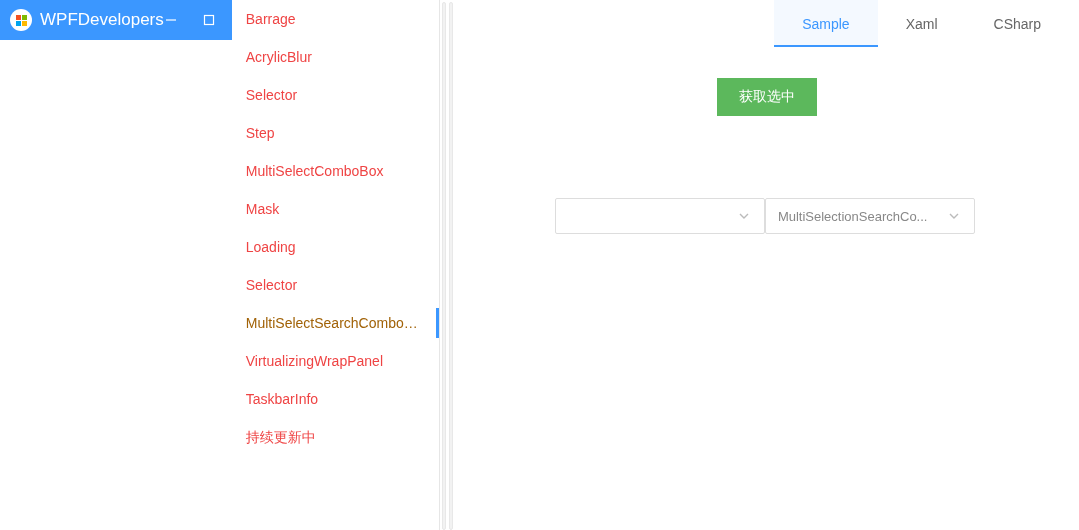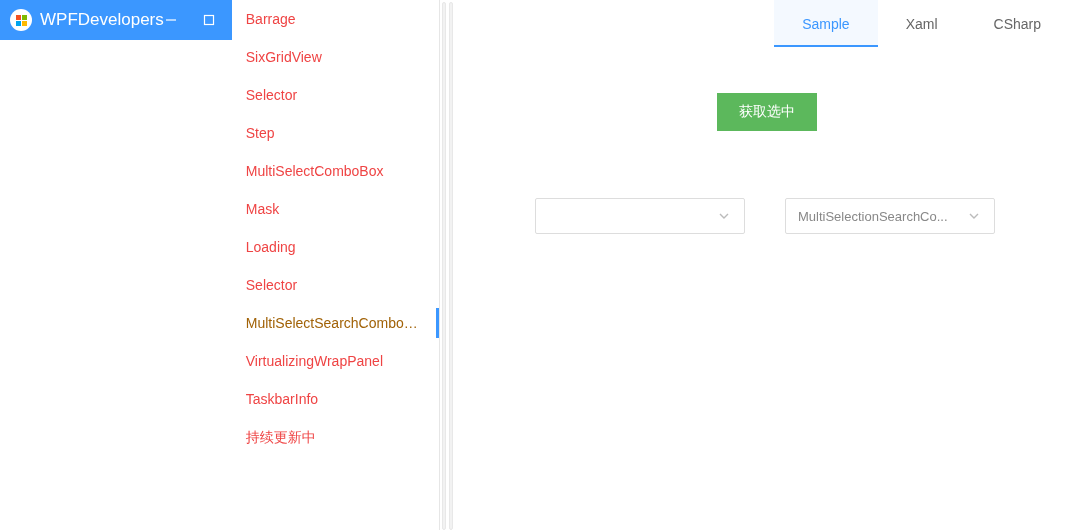--- a/index.html
+++ b/index.html
@@ -33,23 +33,23 @@
   .rail { width: 4px; height: 100%; background: #f2f2f2; border: 1px solid #e8e8e8; border-radius: 2px; }
 
   
   .main { flex: 1; display: flex; flex-direction: column; min-width: 0; }
   .tabs { height: 48px; display: flex; align-items: stretch; justify-content: flex-end; border-bottom: 1px solid transparent; padding: 0 10px; }
   .tab { display: flex; align-items: center; justify-content: center; padding: 0 28px; font-size: 14px; color: #666; cursor: pointer; position: relative; }
   .tab.active { color: #3b97ff; background: #f4f9ff; }
   .tab.active::after { content: ""; position: absolute; left: 0; right: 0; bottom: 0; height: 2px; background: #3b97ff; }
 
   .content { flex: 1; position: relative; }
-  .btn-green { position: absolute; left: 50%; transform: translateX(-50%); top: 30px; background: #5cb85c; color: #fff; border: none; padding: 10px 22px; font-size: 14px; cursor: pointer; margin-top: 15px; }
+  .btn-green { position: absolute; left: 50%; transform: translateX(-50%); top: 30px; background: #5cb85c; color: #fff; border: none; padding: 10px 22px; font-size: 14px; cursor: pointer; }
 
-  .combos { position: absolute; top: 150px; left: 0; right: 4px; display: flex; justify-content: space-between; padding: 0 80px; }
+  .combos { position: absolute; top: 150px; left: 0; right: 4px; display: flex; justify-content: center; padding: 0 80px; }
   .combo { width: 210px; height: 36px; border: 1px solid #ddd; border-radius: 2px; background: #fff; display: flex; align-items: center; padding: 0 12px; cursor: pointer; }
   .combo-text { flex: 1; color: #888; font-size: 13px; overflow: hidden; text-overflow: ellipsis; white-space: nowrap; }
   .combo-caret { width: 16px; display: flex; align-items: center; justify-content: center; }
 </style>
 </head>
 <body>
 
 <div class="window">
 
   <div class="titlebar">
@@ -75,21 +75,21 @@
             <rect x="1.5" y="1.5" width="9" height="9" fill="none" stroke="#fff" stroke-width="1.2"></rect>
           </svg>
       </div>
     </div>
   </div>
 
   <div class="body">
 
     <div class="sidebar" id="sidebar">
         <div class="side-item"><span>Barrage</span></div>
-        <div class="side-item"><span>SixGridView</span></div>
+        <div class="side-item"><span>AcrylicBlur</span></div>
         <div class="side-item"><span>Selector</span></div>
         <div class="side-item"><span>Step</span></div>
         <div class="side-item"><span>MultiSelectComboBox</span></div>
         <div class="side-item"><span>Mask</span></div>
         <div class="side-item"><span>Loading</span></div>
         <div class="side-item"><span>Selector</span></div>
         <div class="side-item active"><span>MultiSelectSearchComboBox</span></div>
         <div class="side-item"><span>VirtualizingWrapPanel</span></div>
         <div class="side-item"><span>TaskbarInfo</span></div>
         <div class="side-item"><span>持续更新中</span></div>

